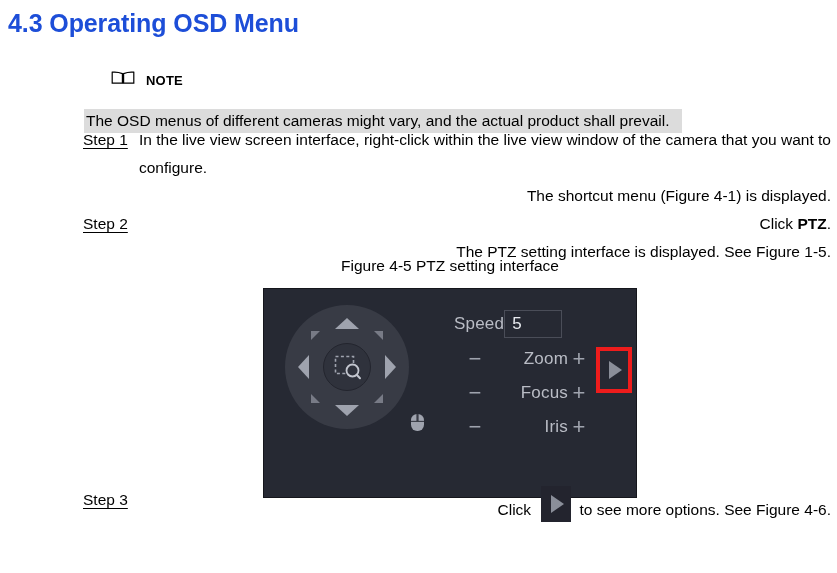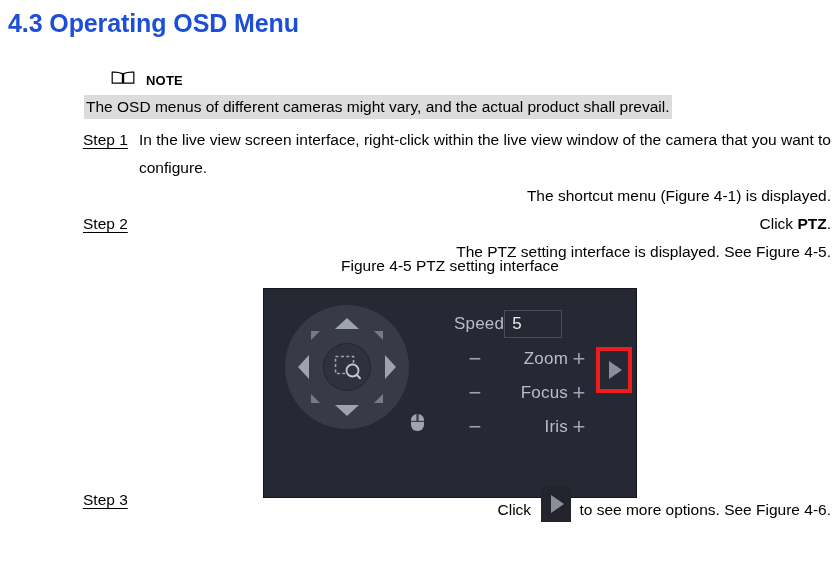--- a/index.html
+++ b/index.html
@@ -41,25 +41,25 @@
   .book-icon { display:block; }
   .note-label {
     font-size: 13px;
     font-weight: bold;
     letter-spacing: 0.2px;
     color: #000;
   }
   .note-body {
     position: absolute;
     left: 84px;
-    top: 95px;
+    top: 109px;
     background: #dcdcdc;
     font-size: 15.5px;
     line-height: 22px;
-    padding: 1px 2px 1px 2px;
+    padding: 1px 12px 1px 2px;
     white-space: nowrap;
   }
 
   
   .steps {
     position: absolute;
     left: 83px;
     top: 126px;
     width: 748px;
     font-size: 15.5px;
@@ -318,21 +318,21 @@
     <div class="step-text nojustify">The shortcut menu (Figure 4-1) is displayed.</div>
   </div>
 
   <div class="step-row">
     <div class="step-key">Step 2</div>
     <div class="step-text nojustify"><span>Click </span><span class="bold">PTZ</span><span>.</span></div>
   </div>
 
   <div class="step-row">
     <div class="step-key blank"></div>
-    <div class="step-text nojustify">The PTZ setting interface is displayed. See Figure 4-5.</div>
+    <div class="step-text nojustify">The PTZ setting interface is displayed. See Figure 1-5.</div>
   </div>
 
 </div>
 
 <div class="fig-caption">Figure 4-5 PTZ setting interface</div>
 
 <div class="ptz-panel">
 
   <div class="dpad">
     <div class="arrow arr-up"></div>

